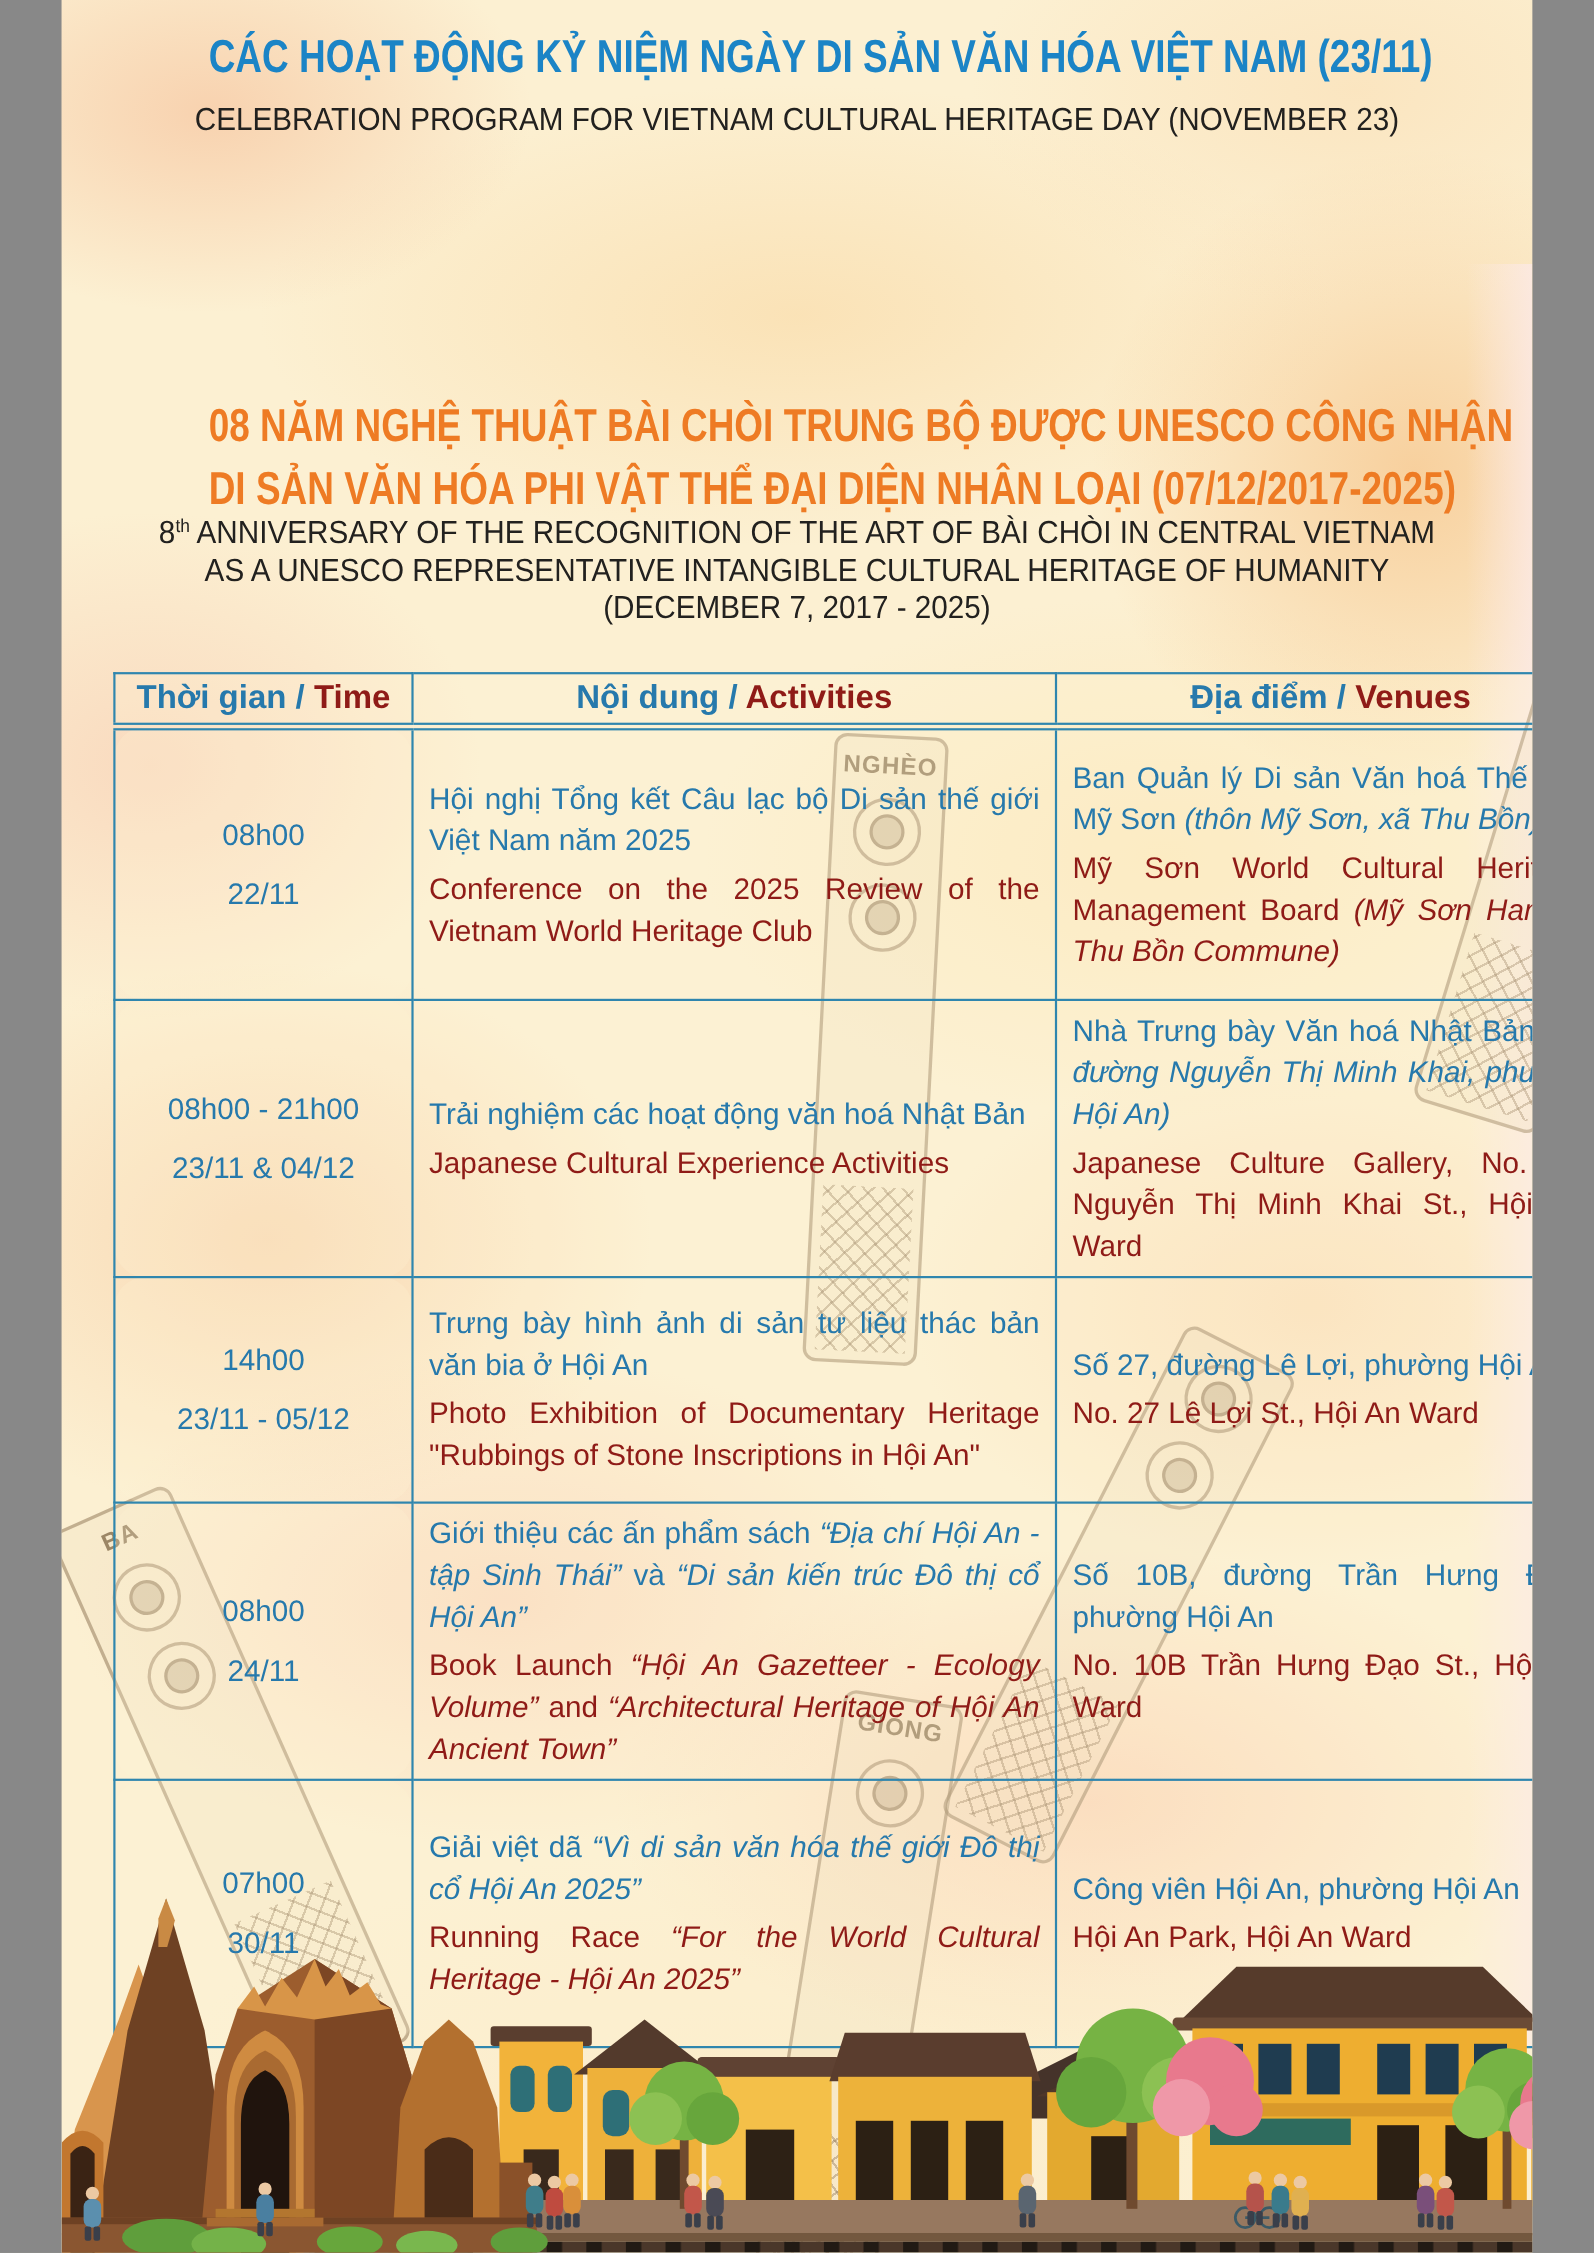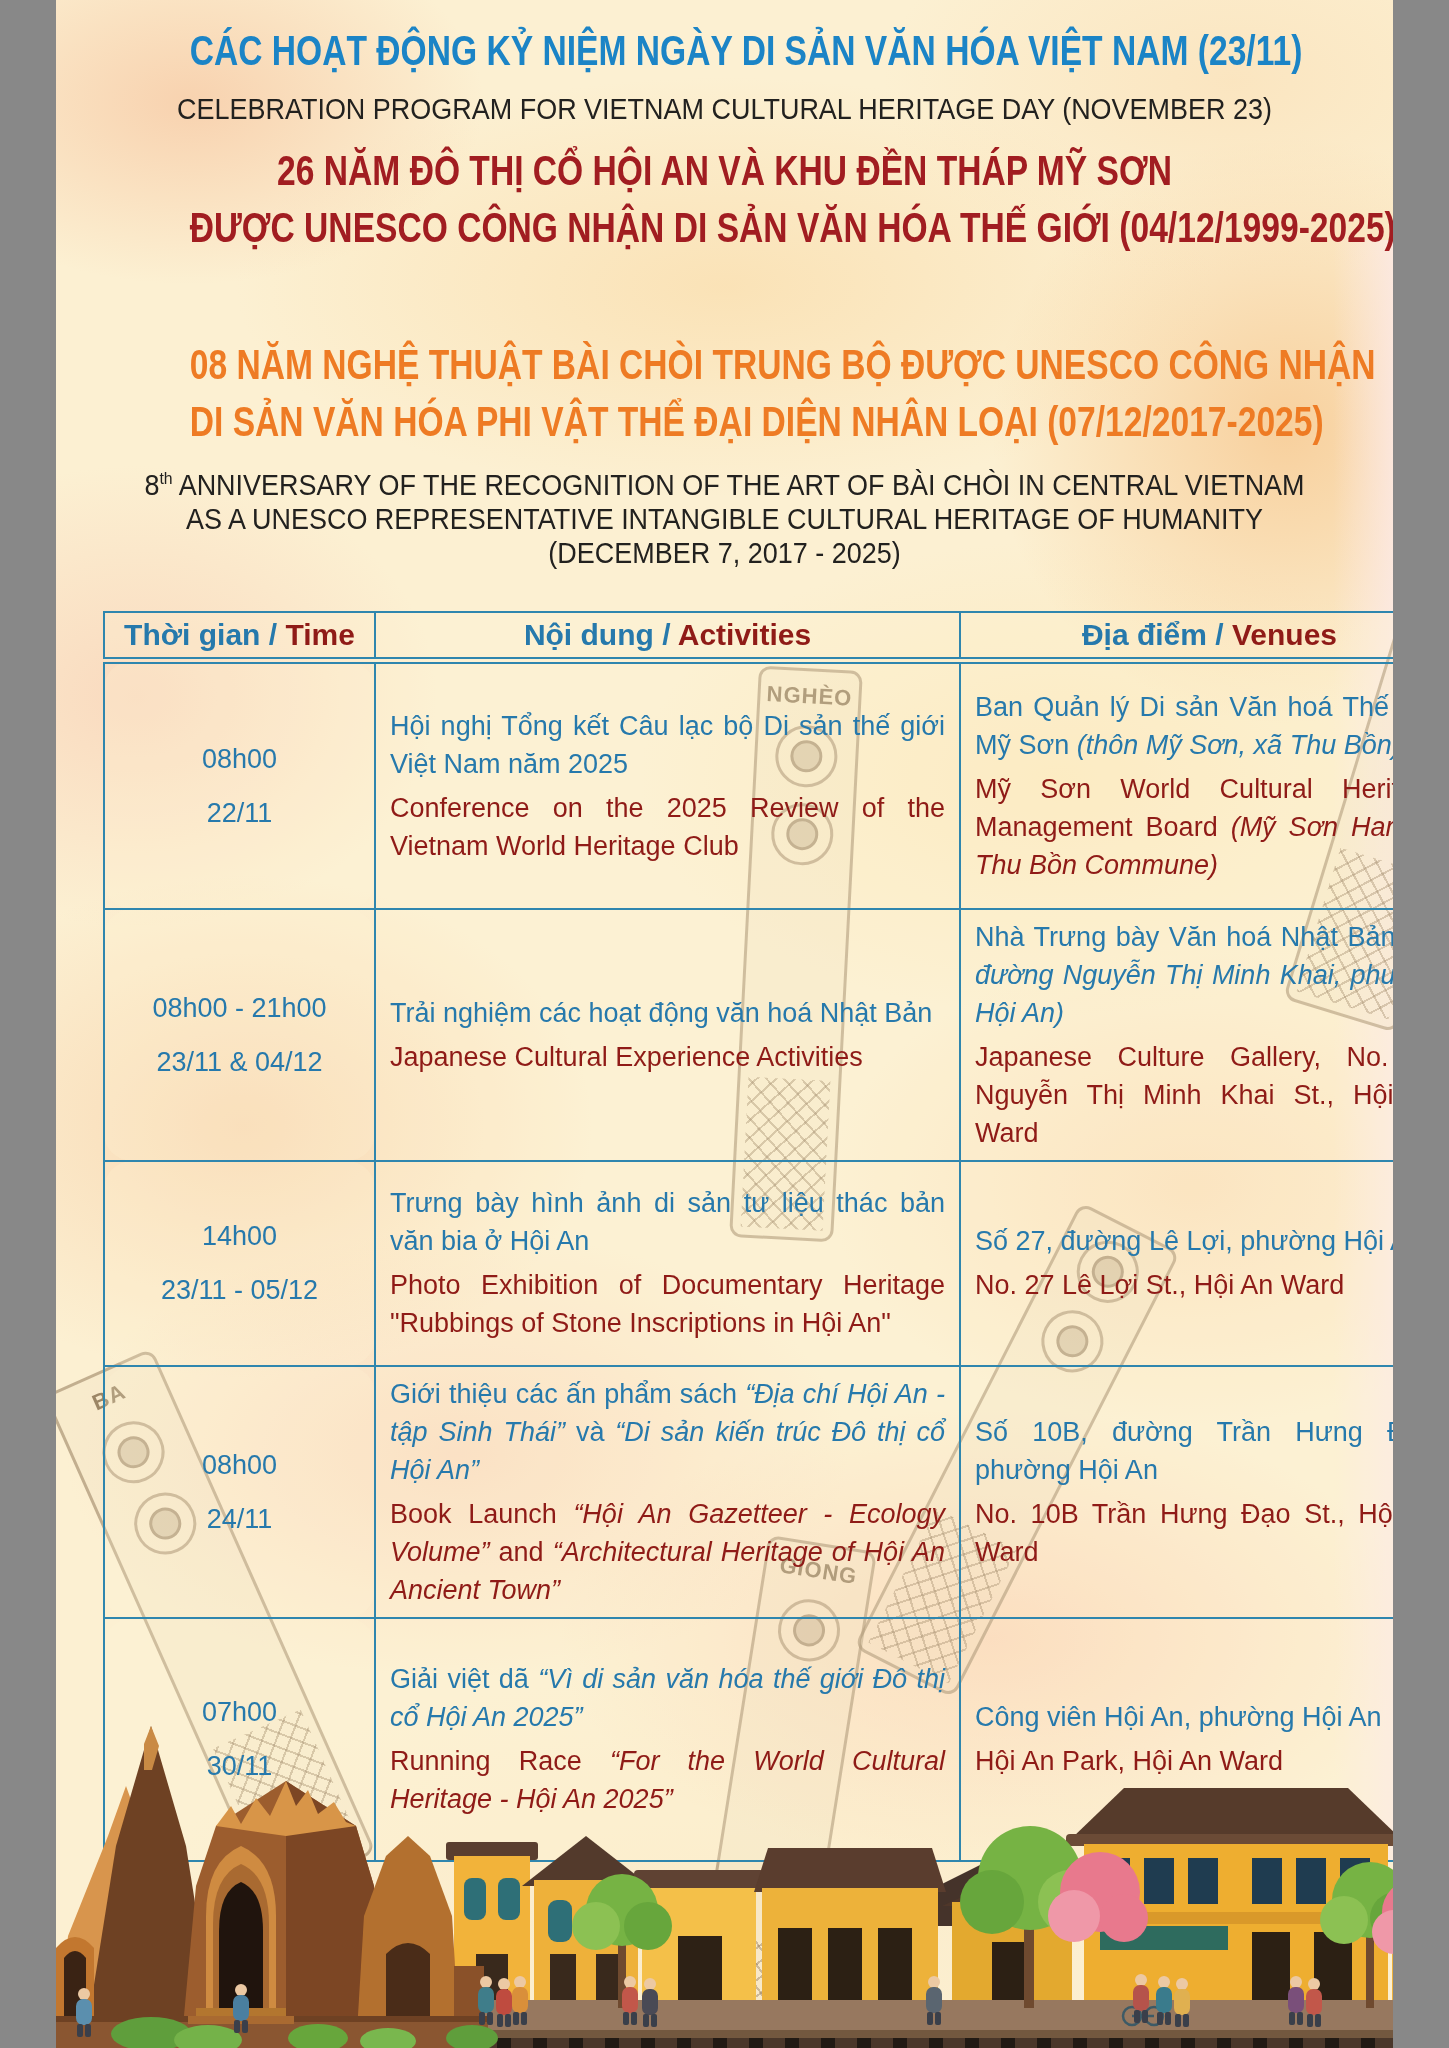--- a/index.html
+++ b/index.html
@@ -31,21 +31,21 @@
   
   .hline{position:absolute;left:0;right:0;text-align:center;z-index:3;}
   .condensed{transform:scaleX(.8);transform-origin:50% 50%;white-space:nowrap;}
   .condensed-en{transform:scaleX(.93);transform-origin:50% 50%;white-space:nowrap;}
   .t-vi{font-weight:bold;font-size:42px;line-height:57px;letter-spacing:0;}
   .t-en{font-weight:normal;font-size:29px;color:var(--ink);}
   #t-blue{top:22px;color:var(--blue-title);}
   #t-en-black{top:92px;line-height:34px;}
   #t-red{top:142px;color:var(--red-title);}
   #t-en26{top:260px;line-height:37px;}
-  #t-orange{top:336px;color:var(--orange-title);text-align:right;}
+  #t-orange{top:358px;color:var(--orange-title);text-align:right;}
   #t-en8{top:468px;line-height:34px;}
   sup{font-size:17px;vertical-align:super;line-height:0;}
 
   
   table.sched{
     position:absolute;left:47px;top:611px;width:1355px;z-index:3;
     border-collapse:collapse;table-layout:fixed;
   }
   table.sched th,table.sched td{border:2.5px solid var(--border);background:rgba(253,244,216,.22);}
   table.sched thead th{border-bottom:7px double var(--border);height:42px;
@@ -84,24 +84,20 @@
 <div class="canvas">
   <div class="right-wash"></div>
 
   <div class="hline t-vi" id="t-blue">
     <div class="condensed">CÁC HOẠT ĐỘNG KỶ NIỆM NGÀY DI SẢN VĂN HÓA VIỆT NAM (23/11)</div>
   </div>
   <div class="hline t-en" id="t-en-black">
     <div class="condensed-en">CELEBRATION PROGRAM FOR VIETNAM CULTURAL HERITAGE DAY (NOVEMBER 23)</div>
   </div>
 
-  <div class="hline t-vi" id="t-red">
-    <div class="condensed">26 NĂM ĐÔ THỊ CỔ HỘI AN VÀ KHU ĐỀN THÁP MỸ SƠN</div>
-    <div class="condensed">ĐƯỢC UNESCO CÔNG NHẬN DI SẢN VĂN HÓA THẾ GIỚI (04/12/1999-2025)</div>
-  </div>
 
   <div class="hline t-vi" id="t-orange">
     <div class="condensed">08 NĂM NGHỆ THUẬT BÀI CHÒI TRUNG BỘ ĐƯỢC UNESCO CÔNG NHẬN</div>
     <div class="condensed">DI SẢN VĂN HÓA PHI VẬT THỂ ĐẠI DIỆN NHÂN LOẠI (07/12/2017-2025)</div>
   </div>
   <div class="hline t-en" id="t-en8">
     <div class="condensed-en"><span>8</span><sup>th</sup><span> ANNIVERSARY OF THE RECOGNITION OF THE ART OF BÀI CHÒI IN CENTRAL VIETNAM</span></div>
     <div class="condensed-en">AS A UNESCO REPRESENTATIVE INTANGIBLE CULTURAL HERITAGE OF HUMANITY</div>
     <div class="condensed-en">(DECEMBER 7, 2017 - 2025)</div>
   </div>

